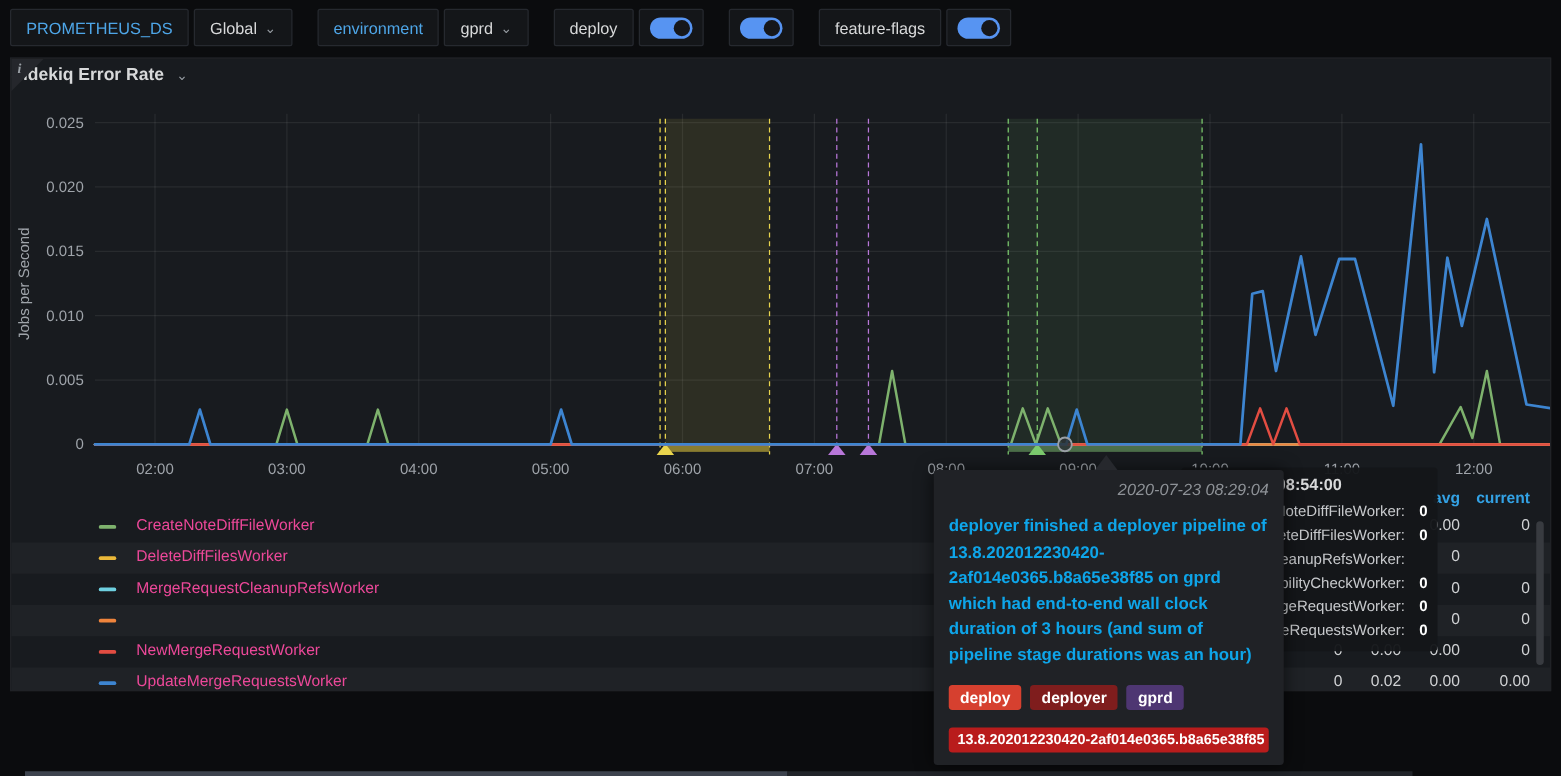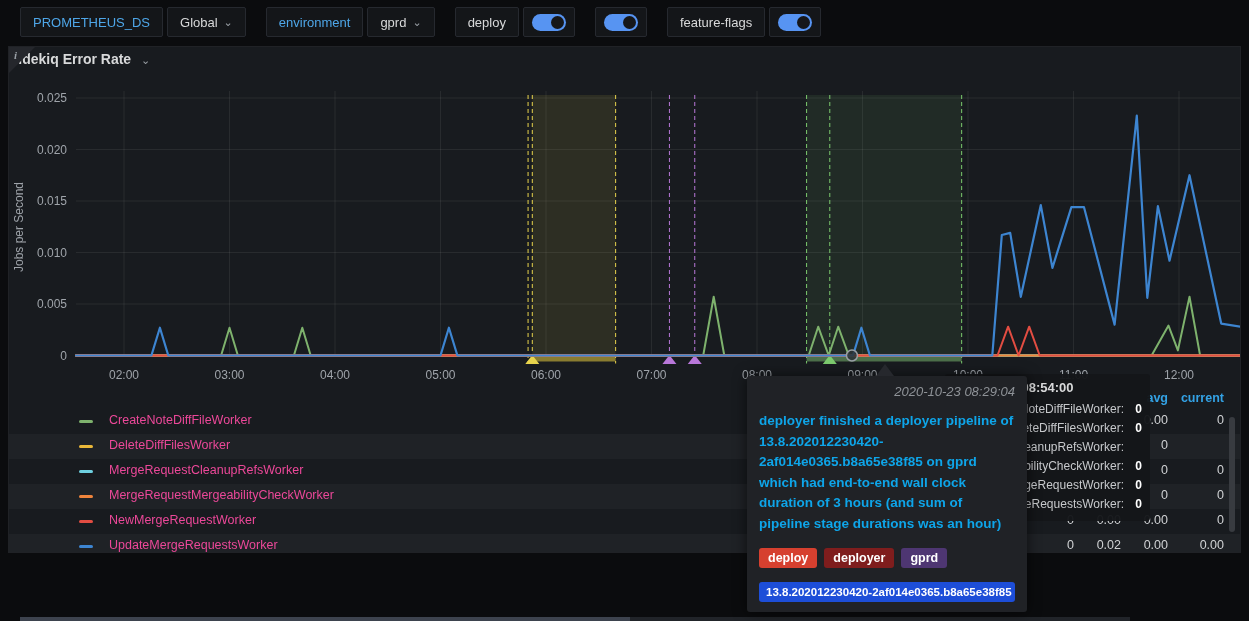--- a/index.html
+++ b/index.html
@@ -1,19 +1,19 @@
 <!DOCTYPE html>
 <html><head>
 <meta charset="utf-8">
 <style>
   * { margin:0; padding:0; box-sizing:border-box; }
   html,body { width:1249px; height:621px; background:#0b0c0e; overflow:hidden;
               font-family:"Liberation Sans", sans-serif; }
   
-  .toolbar { position:absolute; left:20px; top:6px; display:flex; align-items:center; height:32px; }
+  .toolbar { position:absolute; left:8px; top:6px; display:flex; align-items:center; height:32px; }
   .tb-box { height:30px; display:flex; align-items:center; padding:0 12px; margin-right:4px;
             background:#141619; border:1px solid #26292f; border-radius:2px;
             font-size:13px; color:#d8d9da; white-space:nowrap; }
   .tb-box.varlabel { color:#4ea6e8; }
   .tb-gap { width:16px; }
   .chev { color:#9aa0a6; font-size:11px; margin-left:6px; }
   .toggle-box { height:30px; width:52px; display:flex; align-items:center; justify-content:center;
             background:#141619; border:1px solid #26292f; border-radius:2px; margin-right:4px; }
   .toggle { width:34px; height:17px; background:#5794F2; border-radius:9px; position:relative; }
   .toggle .knob { position:absolute; right:2px; top:2px; width:13px; height:13px; border-radius:50%; background:#16171a; }
@@ -181,21 +181,20 @@
         <span class="legend-val" style="right: 72px;">0</span>
       </div>
       <div class="legend-row">
         <span class="legend-dash" style="background: rgb(110, 208, 224);"></span>
         <span class="legend-name">MergeRequestCleanupRefsWorker</span>
         <span class="legend-val" style="right: 72px;">0</span>
         <span class="legend-val" style="right: 16px;">0</span>
       </div>
       <div class="legend-row stripe">
         <span class="legend-dash" style="background: rgb(239, 132, 60);"></span>
-        <span class="legend-name">MergeRequestMergeabilityCheckWorker</span>
         <span class="legend-val" style="right: 72px;">0</span>
         <span class="legend-val" style="right: 16px;">0</span>
       </div>
       <div class="legend-row">
         <span class="legend-dash" style="background: rgb(226, 77, 66);"></span>
         <span class="legend-name">NewMergeRequestWorker</span>
         <span class="legend-val" style="right: 166px;">0</span>
         <span class="legend-val" style="right: 119px;">0.00</span>
         <span class="legend-val" style="right: 72px;">0.00</span>
         <span class="legend-val" style="right: 16px;">0</span>
@@ -235,28 +234,28 @@
       <span class="val">0</span>
     </div>
     <div class="gt-row">
       <span>UpdateMergeRequestsWorker:</span>
       <span class="val">0</span>
     </div>
   </div>
 
 <div class="anno-pointer"></div>
 <div class="anno-tooltip">
-  <div class="anno-head">2020-10-23 08:29:04</div>
+  <div class="anno-head">2020-07-23 08:29:04</div>
   <div class="anno-body">
     <div class="anno-text">deployer finished a deployer pipeline of 13.8.202012230420-2af014e0365.b8a65e38f85 on gprd which had end-to-end wall clock duration of 3 hours (and sum of pipeline stage durations was an hour)</div>
     <div class="anno-tags" id="anno-tags">
         <span class="tag" style="background: rgb(214, 64, 47);">deploy</span>
         <span class="tag" style="background: #7f1d1d;">deployer</span>
         <span class="tag" style="background: rgb(78, 54, 114);">gprd</span>
       </div>
     <div class="anno-tags">
-        <span class="tag version" id="version-tag" style="background: #1d4ed8;">13.8.202012230420-2af014e0365.b8a65e38f85</span>
+        <span class="tag version" id="version-tag" style="background: #b91c1c;">13.8.202012230420-2af014e0365.b8a65e38f85</span>
       </div>
   </div>
 </div>
 
 <div class="hscroll-thumb"></div>
 <div class="hscroll-track"></div>
 
 </body></html>

